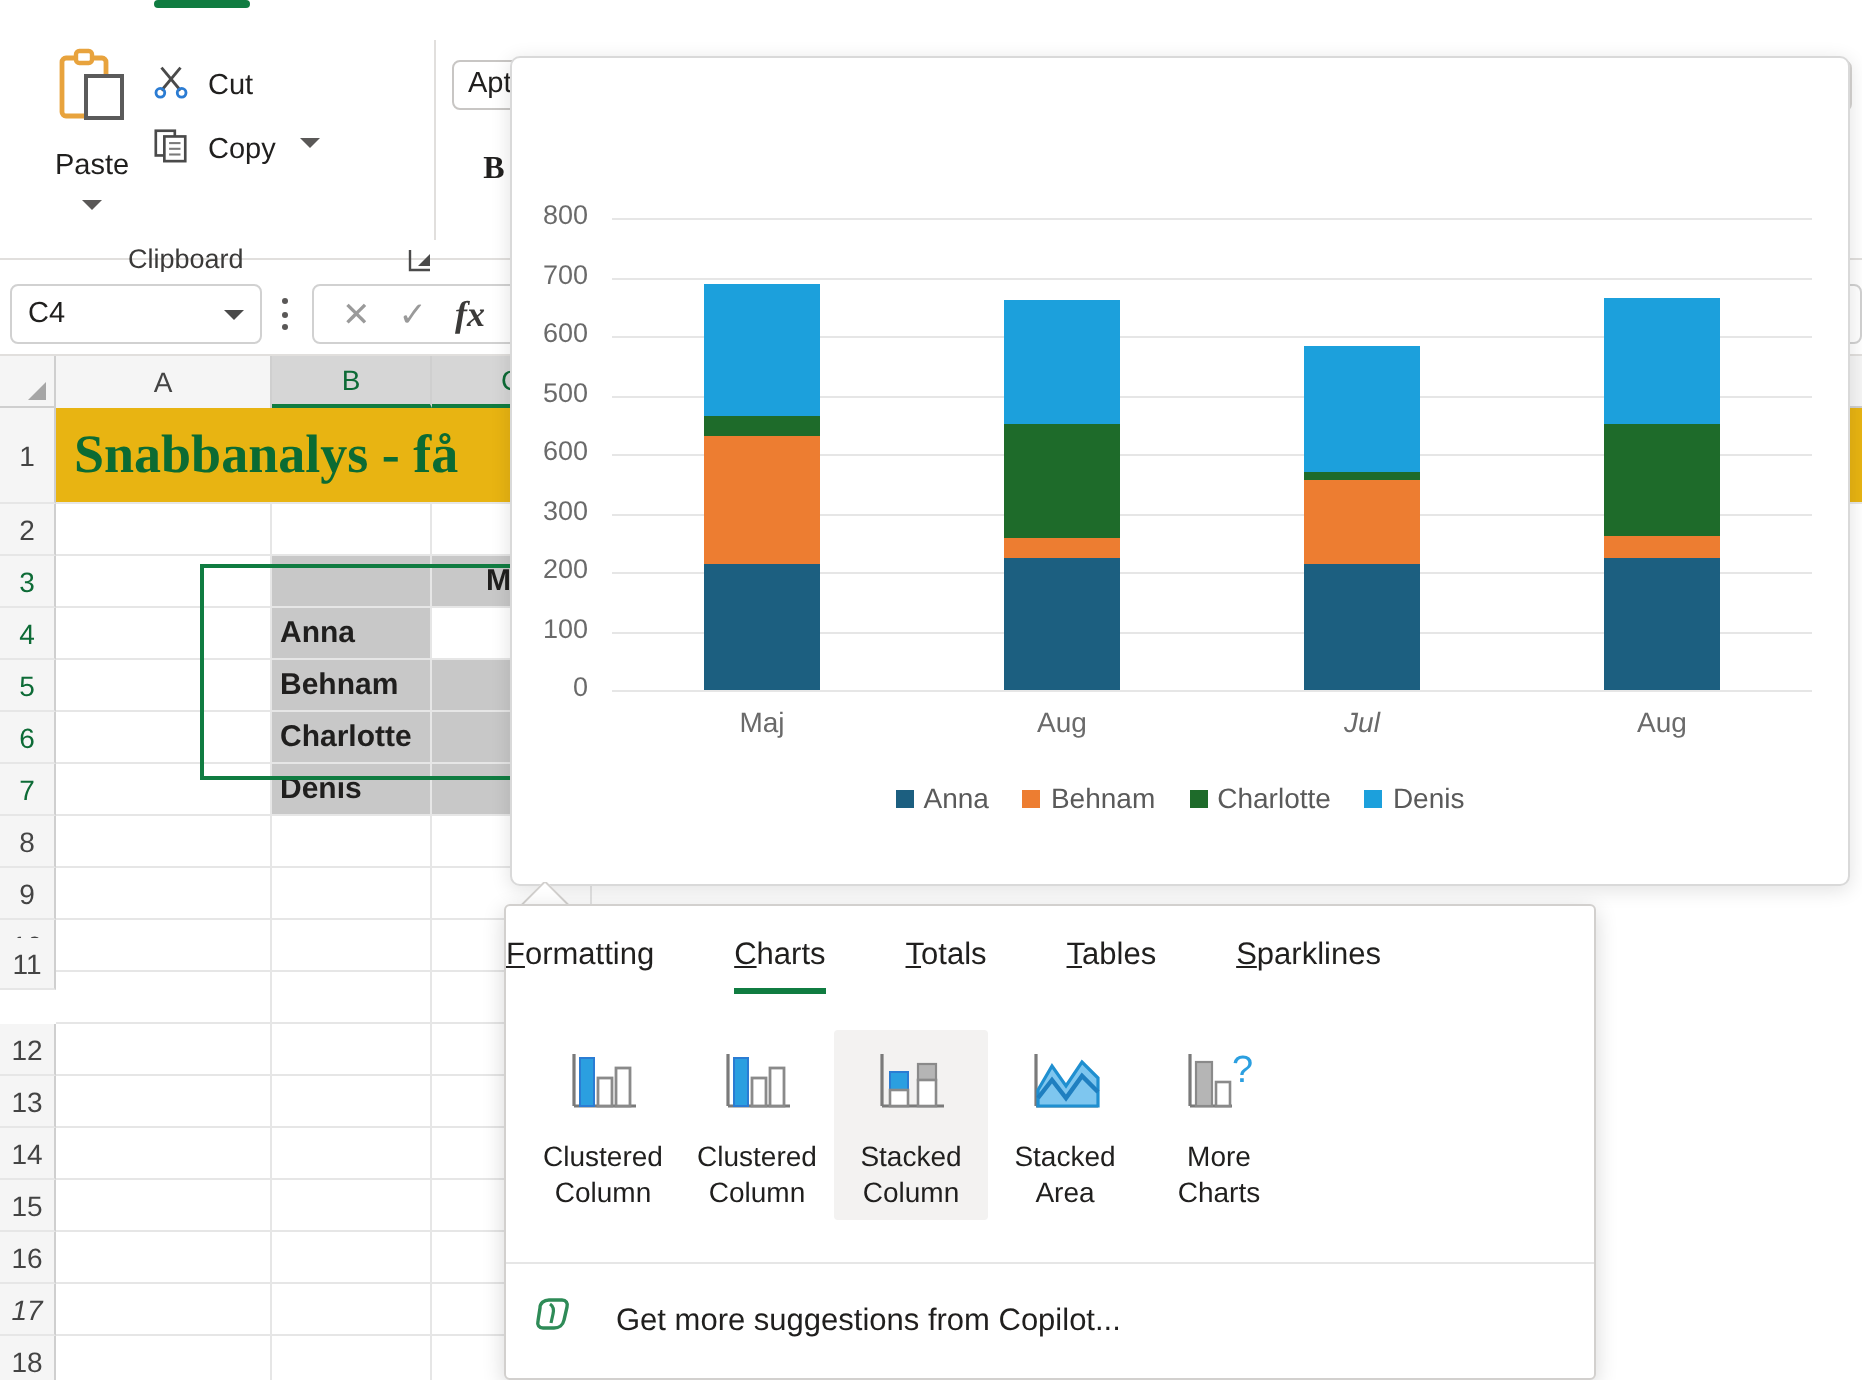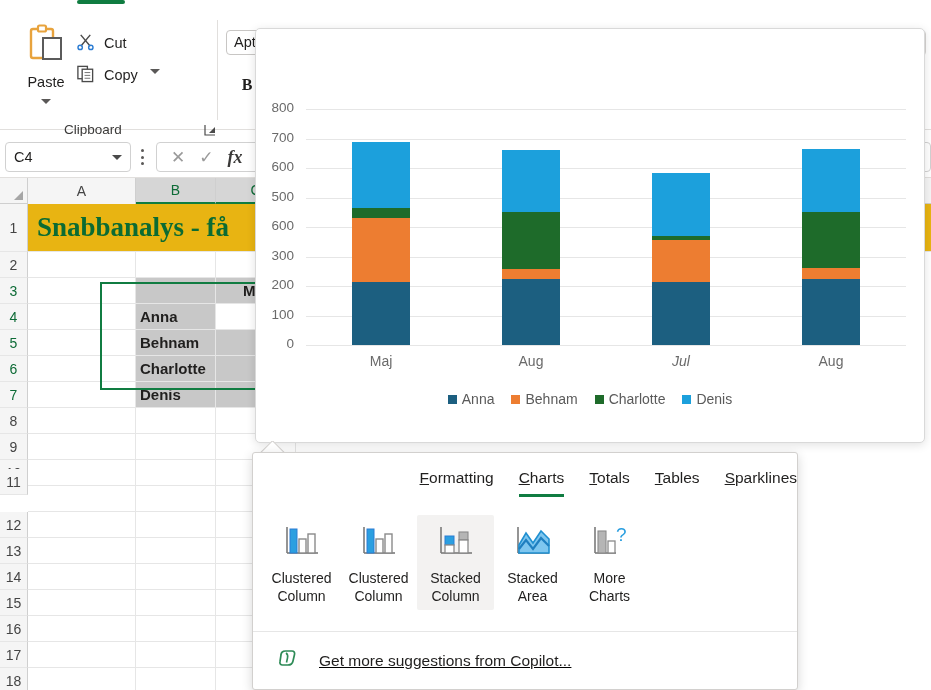--- a/index.html
+++ b/index.html
@@ -204,21 +204,21 @@
     position: absolute; left: 260px; top: 441px; width: 26px; height: 12px;
     overflow: hidden;
   }
   #qa-pointer:after {
     content: ""; position: absolute; left: 3px; top: 3px; width: 18px; height: 18px;
     background: #fff; border-left: 1px solid #d2d0ce; border-top: 1px solid #d2d0ce;
     transform: rotate(45deg);
   }
   #qa-tabs {
     position: absolute; left: 0; top: 16px; width: 100%; height: 44px;
-    display: flex; align-items: flex-start; gap: 25px; justify-content: flex-end;
+    display: flex; align-items: flex-start; gap: 40px;
   }
   .qa-tab {
     font-size: 15.5px; color: #201f1e; cursor: default;
     padding-bottom: 8px; position: relative;
   }
   .qa-tab .acc { text-decoration: underline; }
   .qa-tab.active:after {
     content: ""; position: absolute; left: 0; right: 0; bottom: -2px;
     height: 3px; background: #107c41;
   }
@@ -229,21 +229,21 @@
   .qa-item {
     width: 77px; display: flex; flex-direction: column; align-items: center;
     padding: 6px 0 4px 0; cursor: default; border-radius: 2px;
   }
   .qa-item.selected { background: #f3f2f1; }
   .qa-ico { width: 46px; height: 42px; display: flex; align-items: center; justify-content: center; }
   .qa-lbl { font-size: 14px; color: #201f1e; text-align: center; line-height: 1.32; margin-top: 6px; }
   #qa-copilot {
     position: absolute; left: 0; bottom: 0; width: 100%; height: 58px;
     border-top: 1px solid #e6e6e6; display: flex; align-items: center;
-    padding-left: 22px; gap: 18px; cursor: default; text-decoration: underline;
+    padding-left: 11px; gap: 18px; cursor: default;
   }
   #qa-copilot-lbl { font-size: 15.5px; color: #201f1e; }
 </style>
 </head>
 <body>
 
 <div id="ribbon">
   <div id="ribbon-tabstrip">
     <div class="tab-underline"></div>
   </div>
@@ -394,21 +394,21 @@
       <div class="gcell" style="left: 136px; width: 80px; top: 386px; height: 26px;"></div>
       <div class="gcell" style="left: 216px; width: 80px; top: 386px; height: 26px;"></div>
       <div class="row-head" style="top: 412px; height: 26px;">15</div>
       <div class="gcell" style="left: 28px; width: 108px; top: 412px; height: 26px;"></div>
       <div class="gcell" style="left: 136px; width: 80px; top: 412px; height: 26px;"></div>
       <div class="gcell" style="left: 216px; width: 80px; top: 412px; height: 26px;"></div>
       <div class="row-head" style="top: 438px; height: 26px;">16</div>
       <div class="gcell" style="left: 28px; width: 108px; top: 438px; height: 26px;"></div>
       <div class="gcell" style="left: 136px; width: 80px; top: 438px; height: 26px;"></div>
       <div class="gcell" style="left: 216px; width: 80px; top: 438px; height: 26px;"></div>
-      <div class="row-head" style="top: 464px; height: 26px;">17</div>
+      <div class="row-head" style="top: 464px; height: 26px; font-style: italic;">17</div>
       <div class="gcell" style="left: 28px; width: 108px; top: 464px; height: 26px;"></div>
       <div class="gcell" style="left: 136px; width: 80px; top: 464px; height: 26px;"></div>
       <div class="gcell" style="left: 216px; width: 80px; top: 464px; height: 26px;"></div>
       <div class="row-head" style="top: 490px; height: 26px;">18</div>
       <div class="gcell" style="left: 28px; width: 108px; top: 490px; height: 26px;"></div>
       <div class="gcell" style="left: 136px; width: 80px; top: 490px; height: 26px;"></div>
       <div class="gcell" style="left: 216px; width: 80px; top: 490px; height: 26px;"></div>
       <div class="gcell title-cell" style="left: 296px; width: 635px; top: 26px; height: 48px;"></div>
     </div>
 

